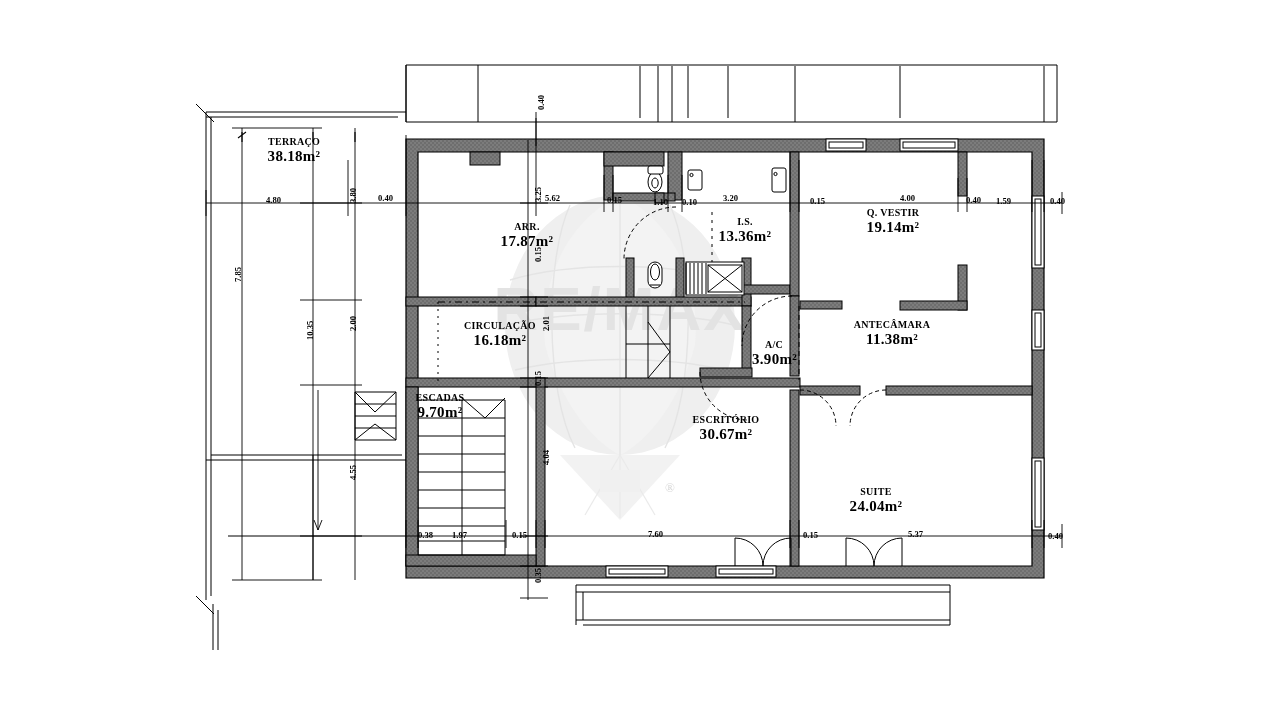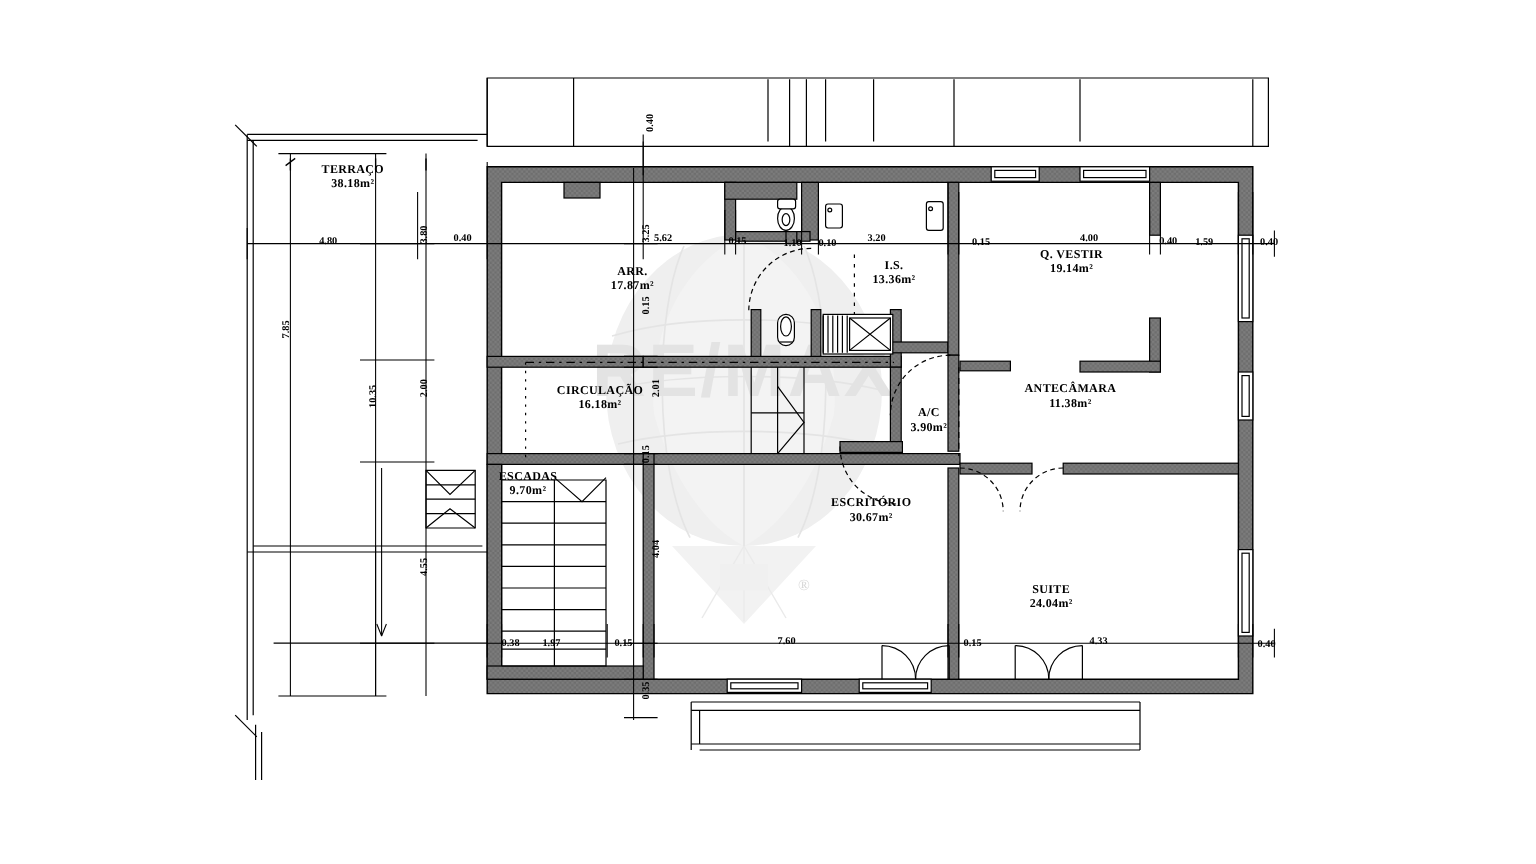--- a/index.html
+++ b/index.html
@@ -3,21 +3,21 @@
 <meta charset="utf-8">
 <style>
   html,body{margin:0;padding:0;background:#ffffff;}
   body{width:1280px;height:720px;overflow:hidden;
        font-family:"Liberation Serif",serif;}
   #stage{position:relative;width:1280px;height:720px;background:#fff;}
   svg#plan{position:absolute;left:0;top:0;width:1280px;height:720px;}
   .roomlabel{position:absolute;text-align:center;font-family:"Liberation Serif",serif;
              font-weight:bold;color:#000;line-height:1.15;letter-spacing:.3px;}
   .roomlabel .nm{font-size:10px;display:block;}
-  .roomlabel .ar{font-size:10px;display:block;}
+  .roomlabel .ar{font-size:15px;display:block;}
   .dim{position:absolute;font-family:"Liberation Serif",serif;font-weight:bold;
        font-size:8.6px;color:#000;white-space:nowrap;}
   .dim.v{transform-origin:left top;transform:rotate(-90deg);}
 </style>
 </head>
 <body>
 
 <div id="stage">
 
   <svg id="plan" viewBox="0 0 1280 720">
@@ -364,17 +364,17 @@
       <span class="dim v" style="left: 533px; top: 262px;">0.15</span>
       <span class="dim v" style="left: 541px; top: 331px;">2.01</span>
       <span class="dim v" style="left: 533px; top: 386px;">0.15</span>
       <span class="dim v" style="left: 541px; top: 465px;">4.04</span>
       <span class="dim v" style="left: 533px; top: 583px;">0.35</span>
       <span class="dim" style="left: 418px; top: 530px;">0.38</span>
       <span class="dim" style="left: 452px; top: 530px;">1.97</span>
       <span class="dim" style="left: 512px; top: 530px;">0.15</span>
       <span class="dim" style="left: 648px; top: 529px;">7.60</span>
       <span class="dim" style="left: 803px; top: 530px;">0.15</span>
-      <span class="dim" style="left: 908px; top: 529px;">4.33</span>
+      <span class="dim" style="left: 908px; top: 529px;">5.37</span>
       <span class="dim" style="left: 1048px; top: 531px;">0.40</span>
     </div>
 
 </div>
 
 </body></html>

